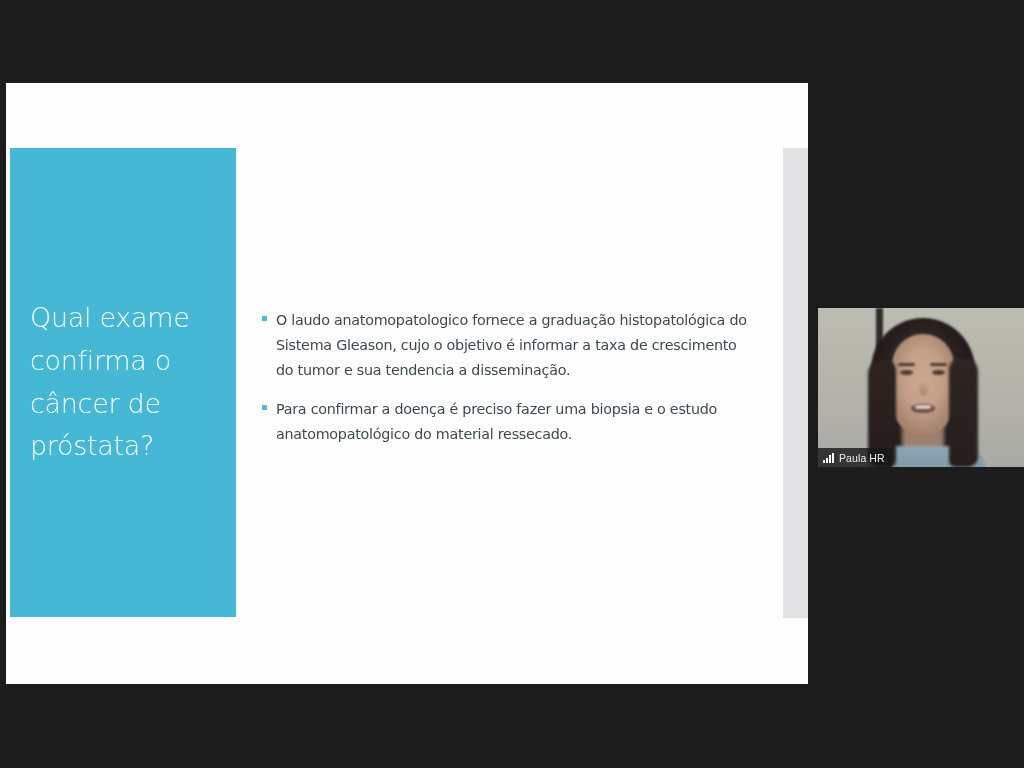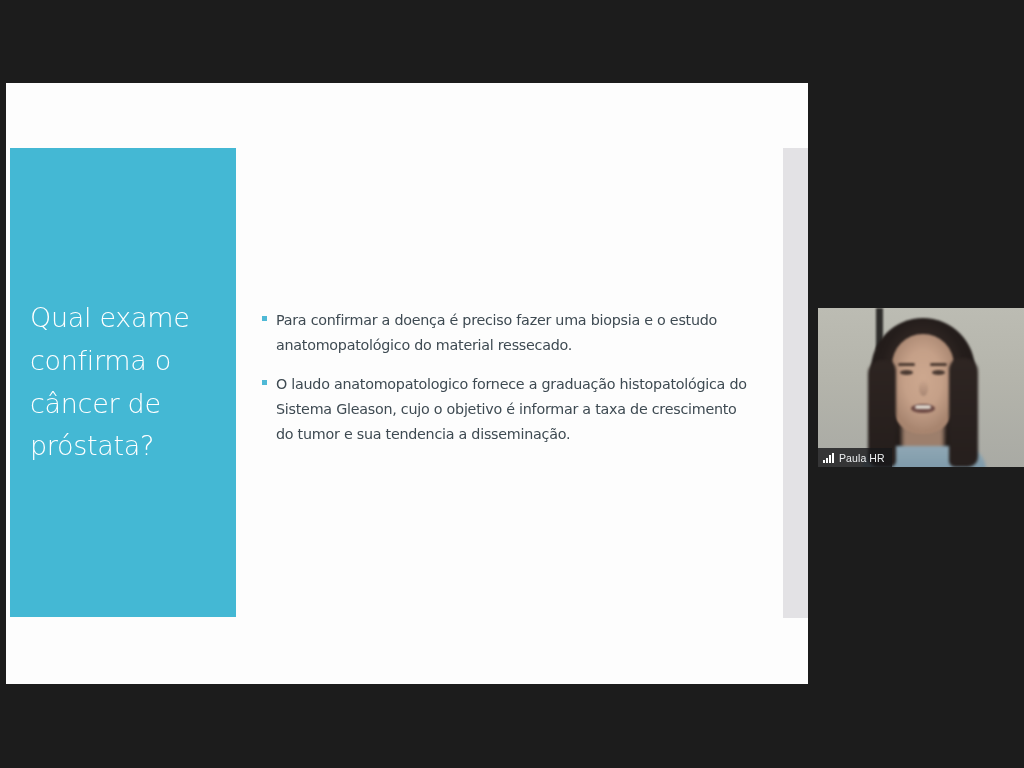--- a/index.html
+++ b/index.html
@@ -276,26 +276,26 @@
   <div id="slide">
 
     <div id="title-panel">
       <h1 id="slide-title">Qual exame confirma o câncer de próstata?</h1>
     </div>
 
     <div id="body-col">
 
       <div class="bullet-row">
         <span class="bullet-mark"></span>
-        <span class="bullet-text">Para confirmar a doença é preciso fazer uma biopsia e o estudo anatomopatológico do material ressecado.</span>
+        <span class="bullet-text">O laudo anatomopatologico fornece a graduação histopatológica do Sistema Gleason, cujo o objetivo é informar a taxa de crescimento do tumor e sua tendencia a disseminação.</span>
       </div>
 
       <div class="bullet-row">
         <span class="bullet-mark"></span>
-        <span class="bullet-text">O laudo anatomopatologico fornece a graduação histopatológica do Sistema Gleason, cujo o objetivo é informar a taxa de crescimento do tumor e sua tendencia a disseminação.</span>
+        <span class="bullet-text">Para confirmar a doença é preciso fazer uma biopsia e o estudo anatomopatológico do material ressecado.</span>
       </div>
 
     </div>
 
     <div id="slide-scroll-track"></div>
 
   </div>
 
   <div id="video-tile">
     <div class="vid-wall"></div>

